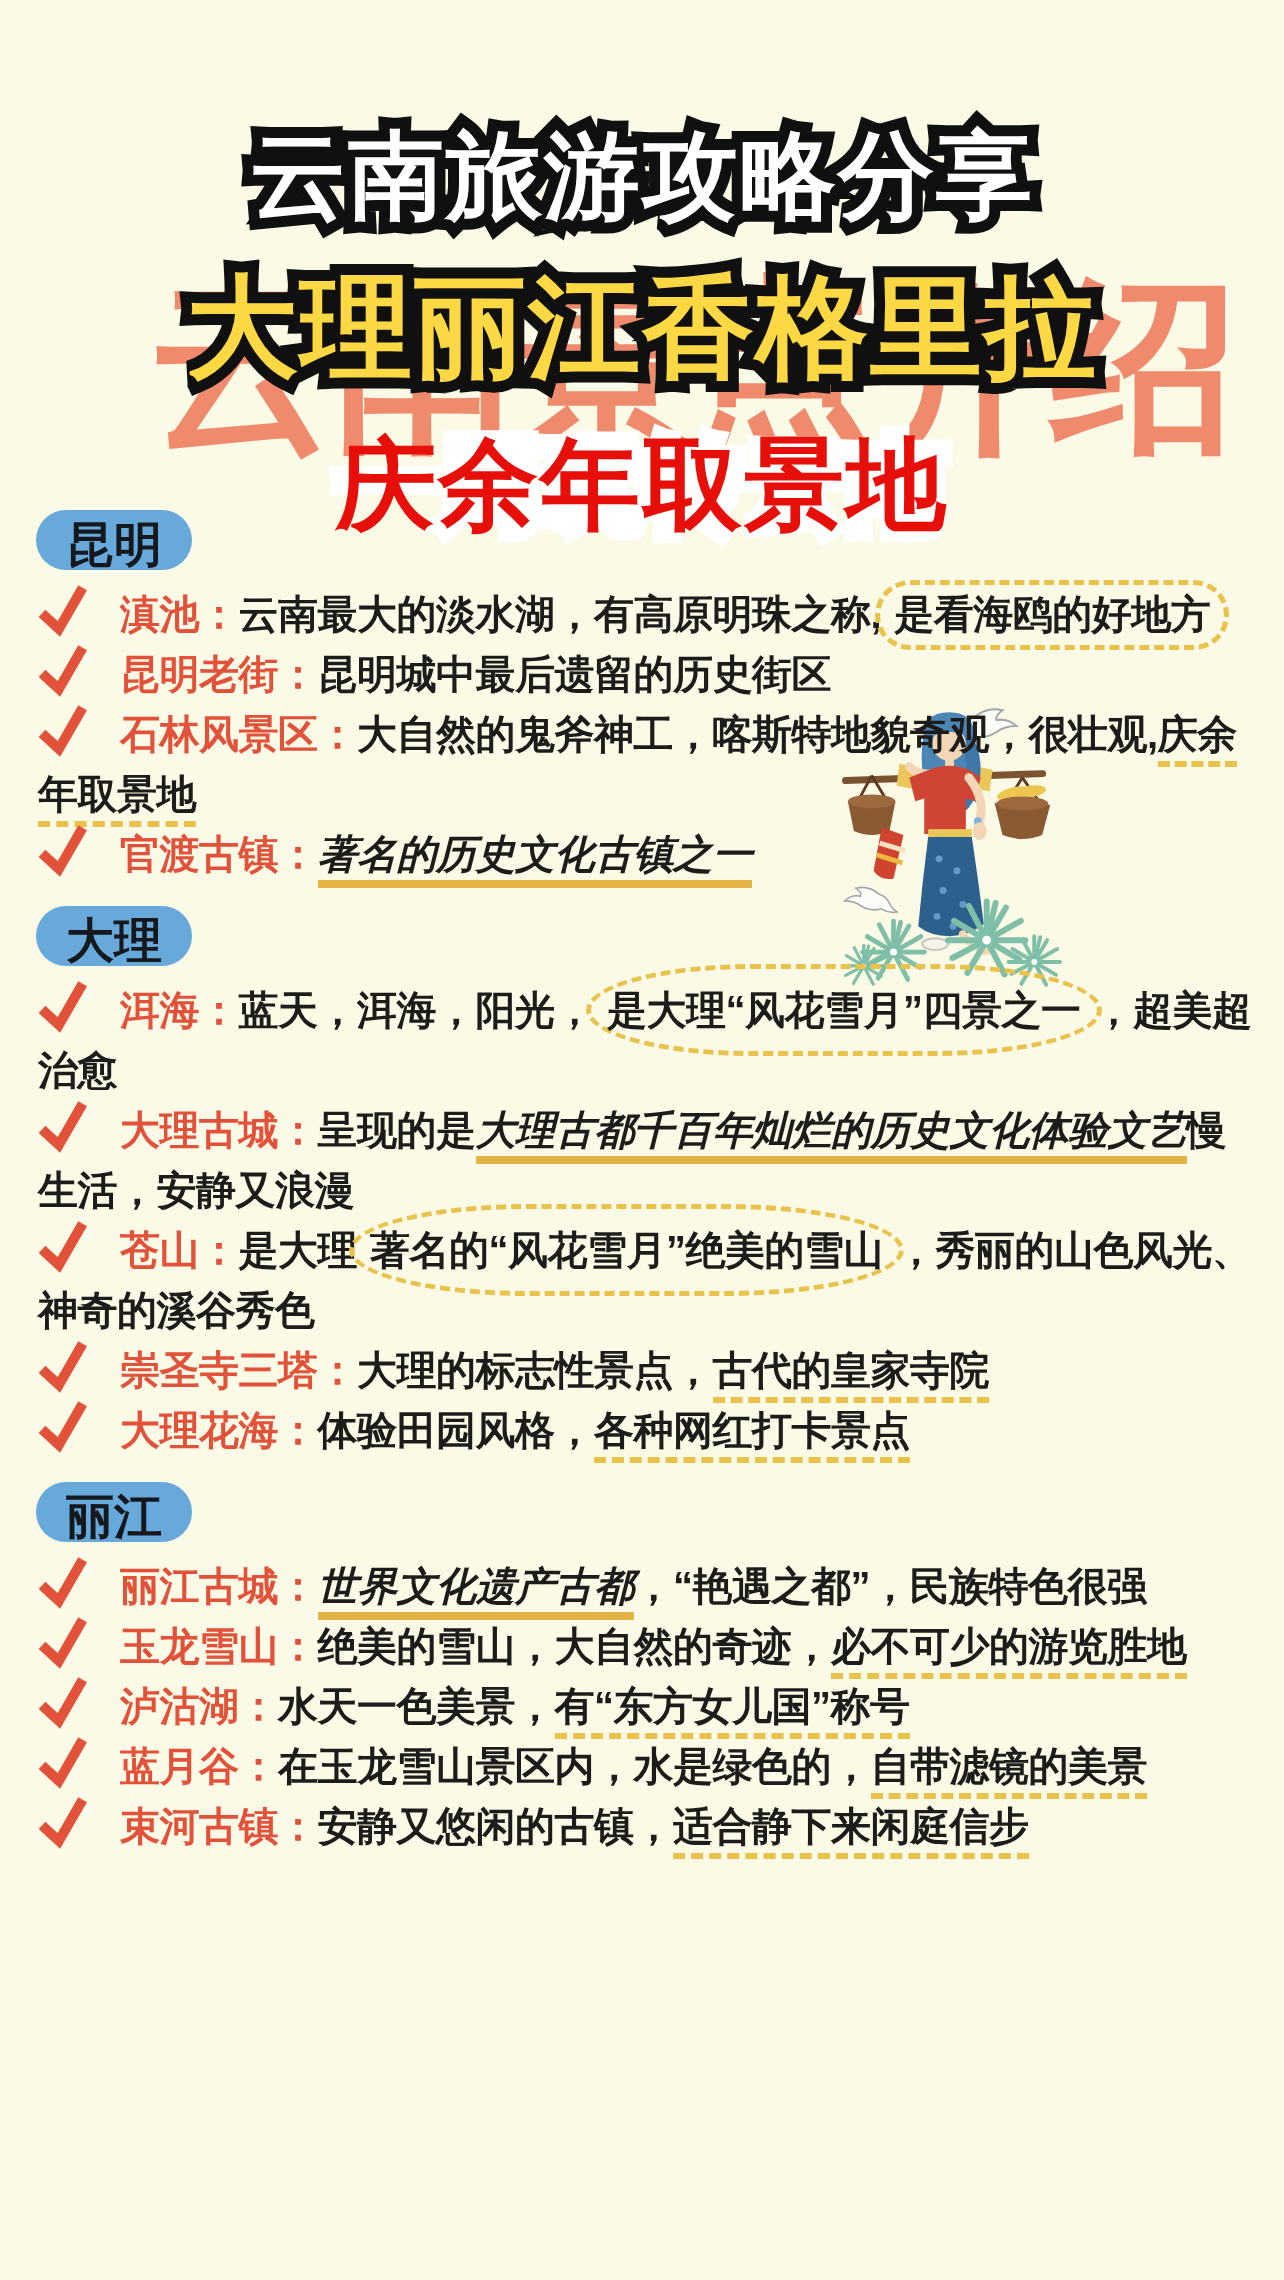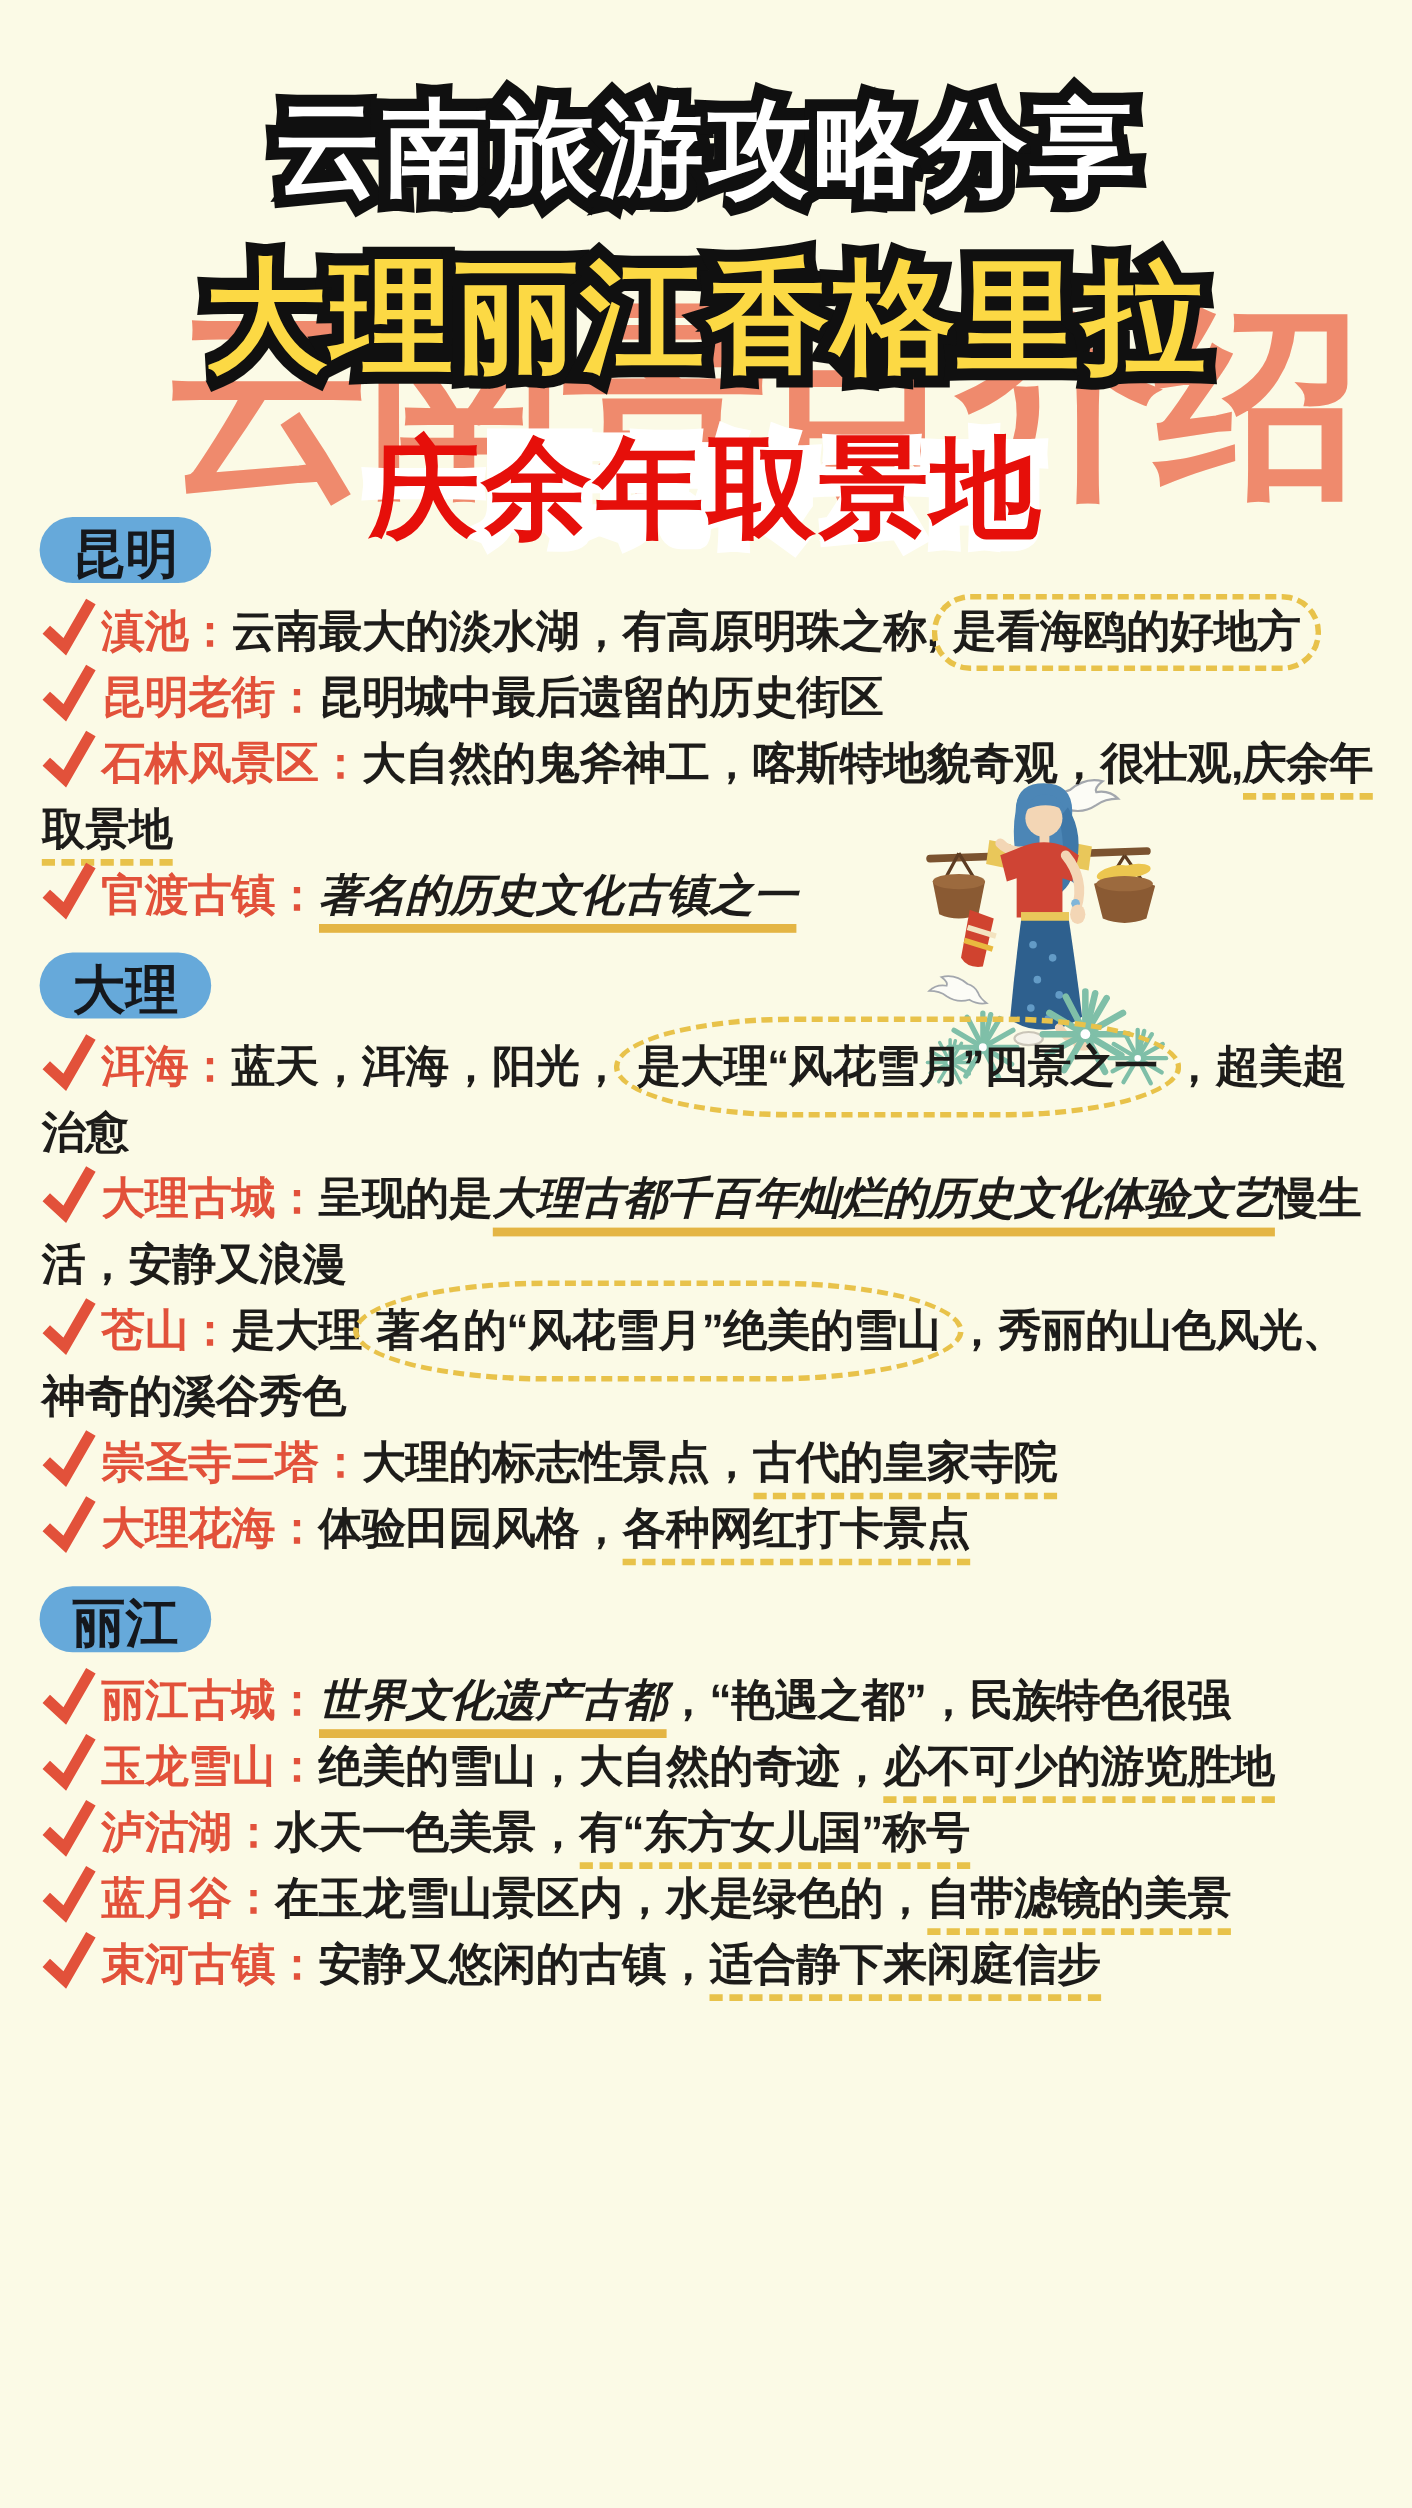--- a/index.html
+++ b/index.html
@@ -12,21 +12,21 @@
   .page{position:relative;width:1284px;height:2280px;background:var(--background);overflow:hidden;}
 
   
   .watermark{
     position:absolute;top:272px;left:150px;z-index:0;
     font-size:188px;font-weight:900;letter-spacing:-8px;white-space:nowrap;
     color:var(--watermark);line-height:1;
   }
 
   
-  header{position:relative;z-index:2;padding-top:76px;text-align:center;}
+  header{position:relative;z-index:2;padding-top:116px;text-align:center;}
   .stroke{position:relative;z-index:2;margin:0;font-weight:900;letter-spacing:2px;line-height:1.25;}
   .stroke::before{
     content:attr(data-text);position:absolute;left:0;right:0;top:0;z-index:-1;
     color:#101010;-webkit-text-stroke:22px #101010;
   }
   .t1{font-size:96px;color:#ffffff;margin-bottom:22px;}
   .t2{font-size:112px;color:var(--title-yellow);margin-bottom:24px;}
   .t3{font-size:100px;color:var(--title-red);}
   .t3::before{color:#ffffff;-webkit-text-stroke:18px #ffffff;}
 
@@ -37,21 +37,21 @@
     font-size:48px;font-weight:800;line-height:1;
     padding:11px 30px 1px;border-radius:34px;margin:22px 0 14px 6px;
   }
   #sections-root > .section:first-child .badge{margin-top:-58px;}
 
   .item{margin:0 0 0 8px;font-size:40px;font-weight:600;letter-spacing:-0.5px;
         line-height:60px;color:var(--body-text);}
   .check{display:inline-block;width:50px;height:46px;margin-right:4px;vertical-align:-6px;}
   .check svg{width:50px;height:46px;overflow:visible;}
   .check path{fill:none;stroke:var(--accent);stroke-width:13;stroke-linecap:square;}
-  .label{color:var(--accent);font-weight:800;}
+  .label{color:var(--accent);font-weight:800;margin-left:28px;}
   .desc{}
 
   .u-solid{border-bottom:8px solid var(--gold-solid);padding-bottom:4px;font-style:italic;}
   .u-dash{border-bottom:6px dashed var(--gold-dash);padding-bottom:5px;}
   .oval{
     display:inline-block;border:5px dashed var(--gold-dash);
     border-radius:48%/75%;padding:18px 16px;margin:-20px -8px;line-height:46px;
   }
   .oval-rect{
     display:inline-block;border:5px dashed var(--gold-dash);

